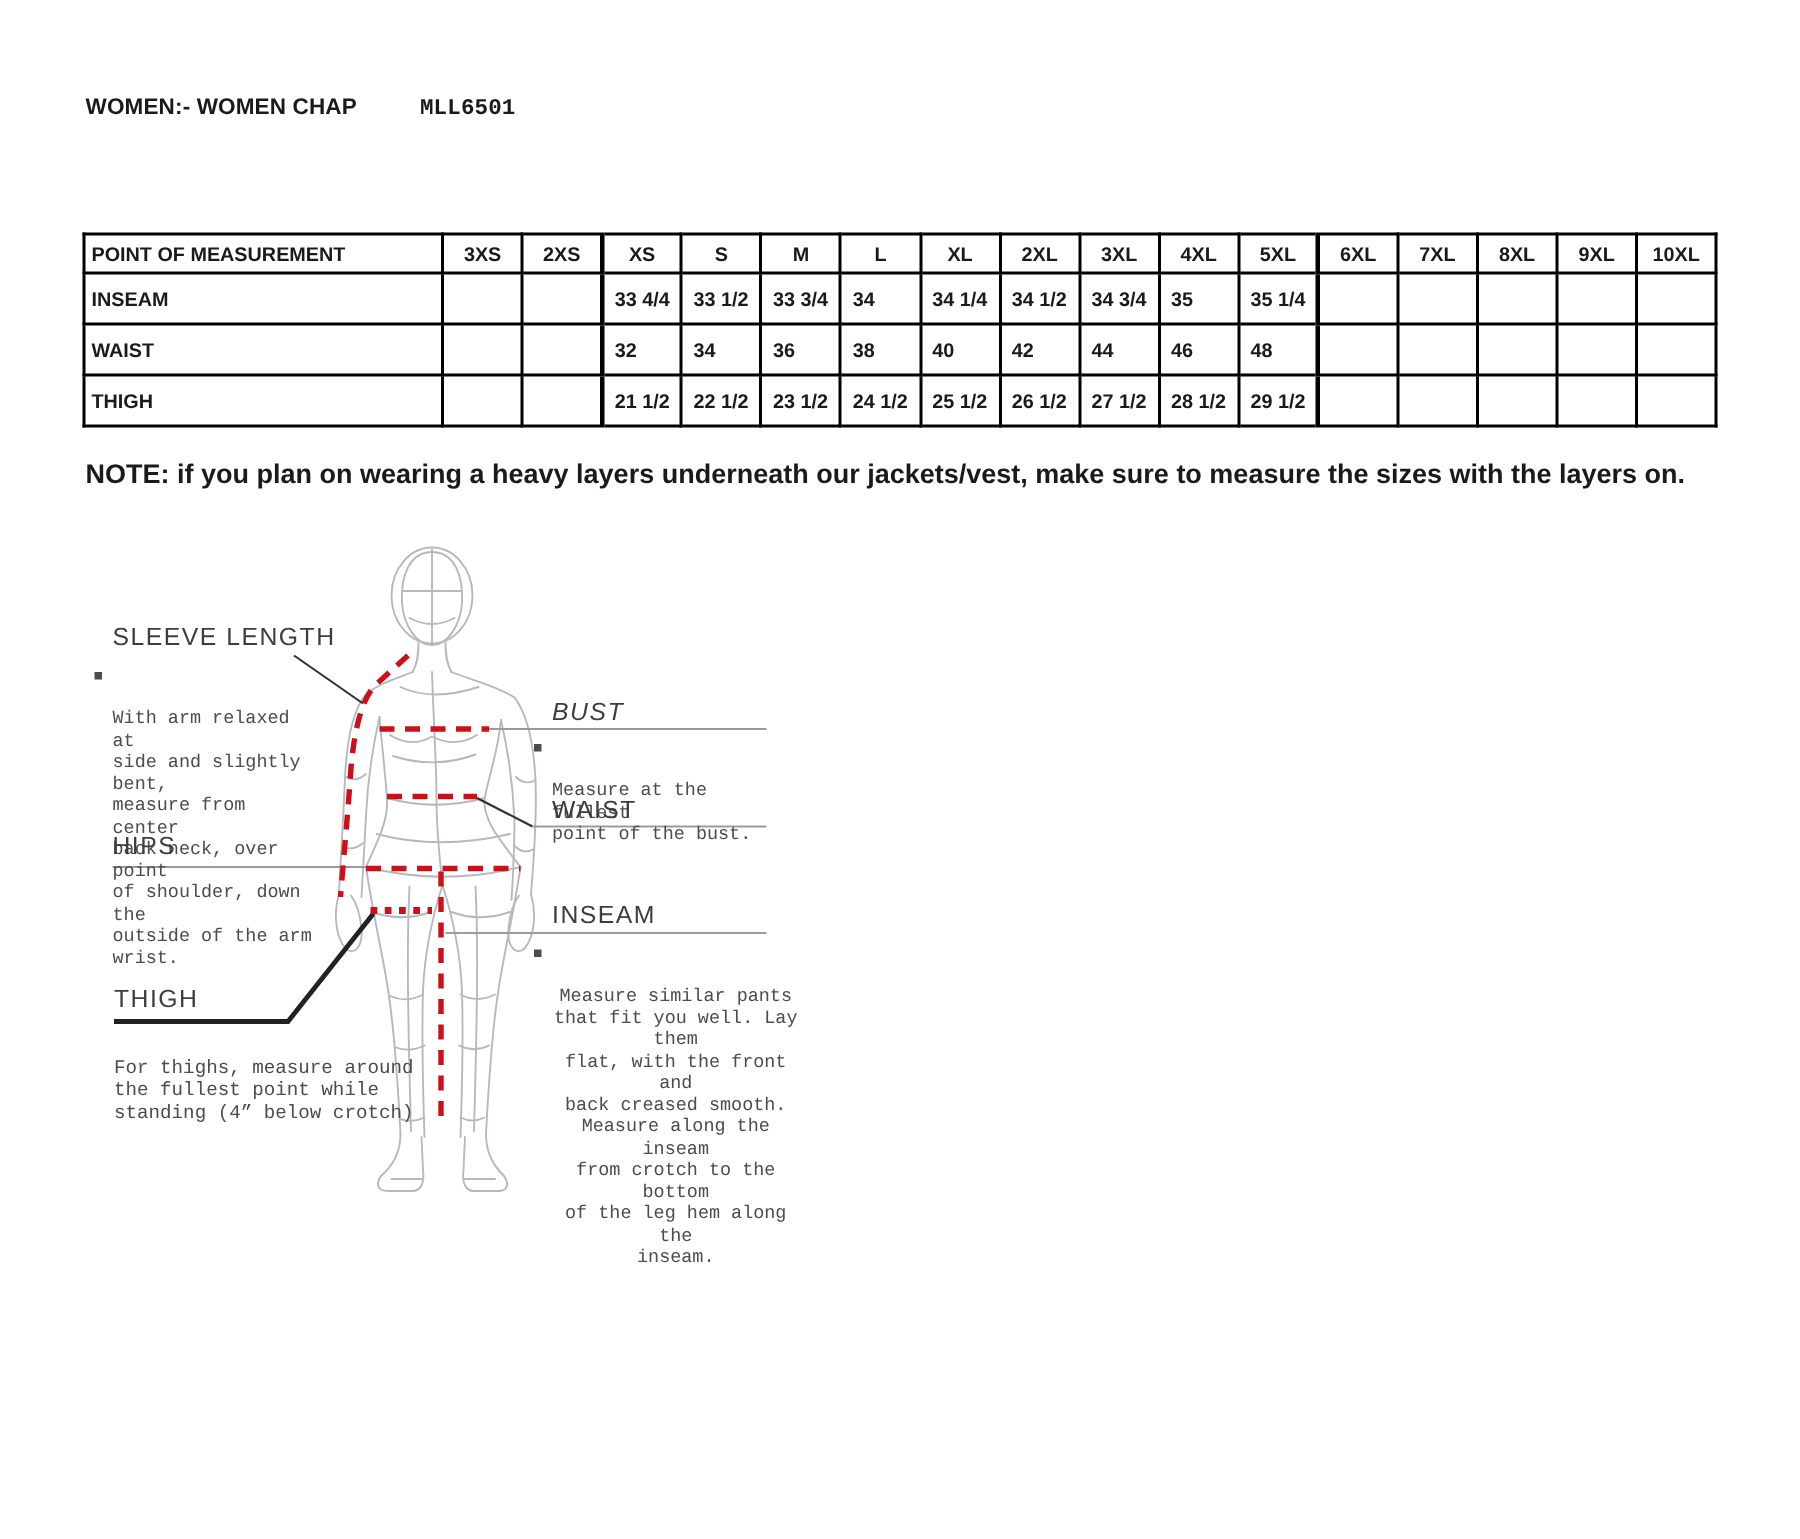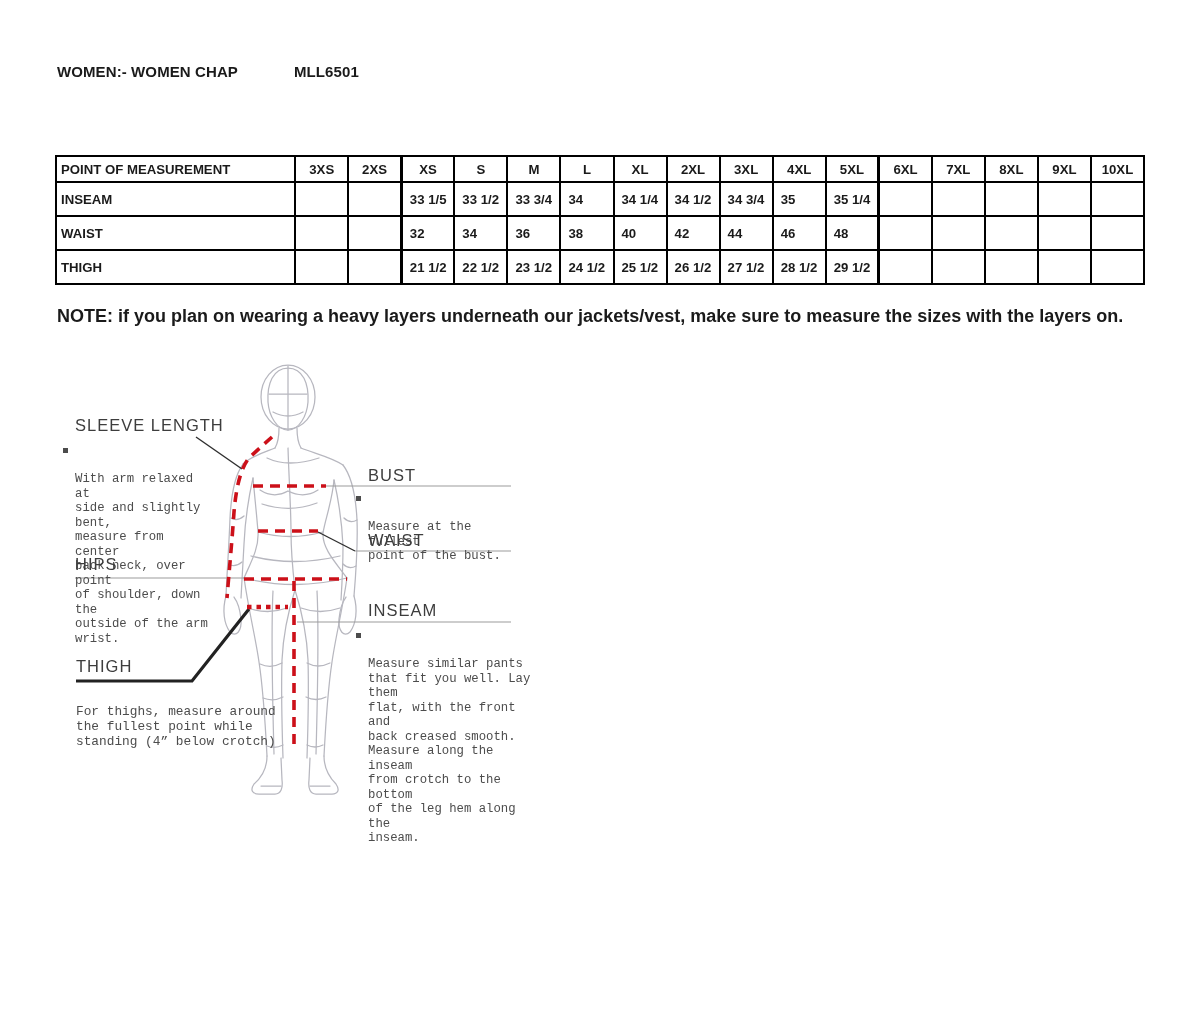--- a/index.html
+++ b/index.html
@@ -10,21 +10,21 @@
     --text-heading:#3d3d3d;
     --text-body:#4c4c4c;
     --table-border:#000000;
   }
   *{box-sizing:border-box;margin:0;padding:0;}
   html,body{width:1200px;height:1026px;background:#ffffff;overflow:hidden;}
   body{font-family:"Liberation Sans",sans-serif;color:#1a1a1a;position:relative;}
 
   
   .page-title{position:absolute;left:57px;top:63px;font-size:15px;font-weight:700;letter-spacing:.1px;}
-  .page-title .code{margin-left:56px;}
+  .page-title .code{margin-left:42px;font-family:Liberation Mono, monospace;}
 
   
   .size-table{position:absolute;left:55px;top:155px;width:1090px;border-collapse:collapse;table-layout:fixed;
     border:2px solid var(--table-border);}
   .size-table th,.size-table td{border:2px solid var(--table-border);font-size:13.2px;font-weight:700;
     vertical-align:middle;white-space:nowrap;overflow:hidden;}
   .size-table thead tr{height:26px;margin-top:27px;}
   .size-table tbody tr{height:34px;}
   .size-table thead th{text-align:center;}
   .size-table thead th.poml{text-align:left;padding-left:4px;}
@@ -97,21 +97,21 @@
       <th>8XL</th>
       <th>9XL</th>
       <th>10XL</th>
     </tr>
   </thead>
   <tbody>
     <tr>
       <th>INSEAM</th>
       <td></td>
       <td></td>
-      <td class="thick">33 1/5</td>
+      <td class="thick">33 4/4</td>
       <td>33 1/2</td>
       <td>33 3/4</td>
       <td>34</td>
       <td>34 1/4</td>
       <td>34 1/2</td>
       <td>34 3/4</td>
       <td>35</td>
       <td>35 1/4</td>
       <td class="thick"></td>
       <td></td>
@@ -238,37 +238,37 @@
 
   <div class="lbl" style="left:21px;top:307px;">
     <h3>THIGH</h3>
   </div>
   <div class="desc" style="left:21px;top:339px;width:230px;font-size:12.8px;line-height:15px;">
     <p>For thighs, measure around
 the fullest point while
 standing (4” below crotch)</p>
   </div>
 
-  <div class="lbl" style="left:313px;top:116px;">
+  <div class="lbl" style="left:313px;top:116px;font-style:italic;">
     <h3>BUST</h3>
   </div>
   <div class="desc" style="left:313px;top:141px;width:155px;">
     <span class="bullet"></span>
     <p>Measure at the fullest
 point of the bust.</p>
   </div>
 
   <div class="lbl" style="left:313px;top:181px;">
     <h3>WAIST</h3>
   </div>
 
   <div class="lbl" style="left:313px;top:251px;">
     <h3>INSEAM</h3>
   </div>
-  <div class="desc" style="left:313px;top:278px;width:165px;">
+  <div class="desc" style="left:313px;top:278px;width:165px;text-align:center;">
     <span class="bullet"></span>
     <p>Measure similar pants
 that fit you well. Lay them
 flat, with the front and
 back creased smooth.
 Measure along the inseam
 from crotch to the bottom
 of the leg hem along the
 inseam.</p>
   </div>

